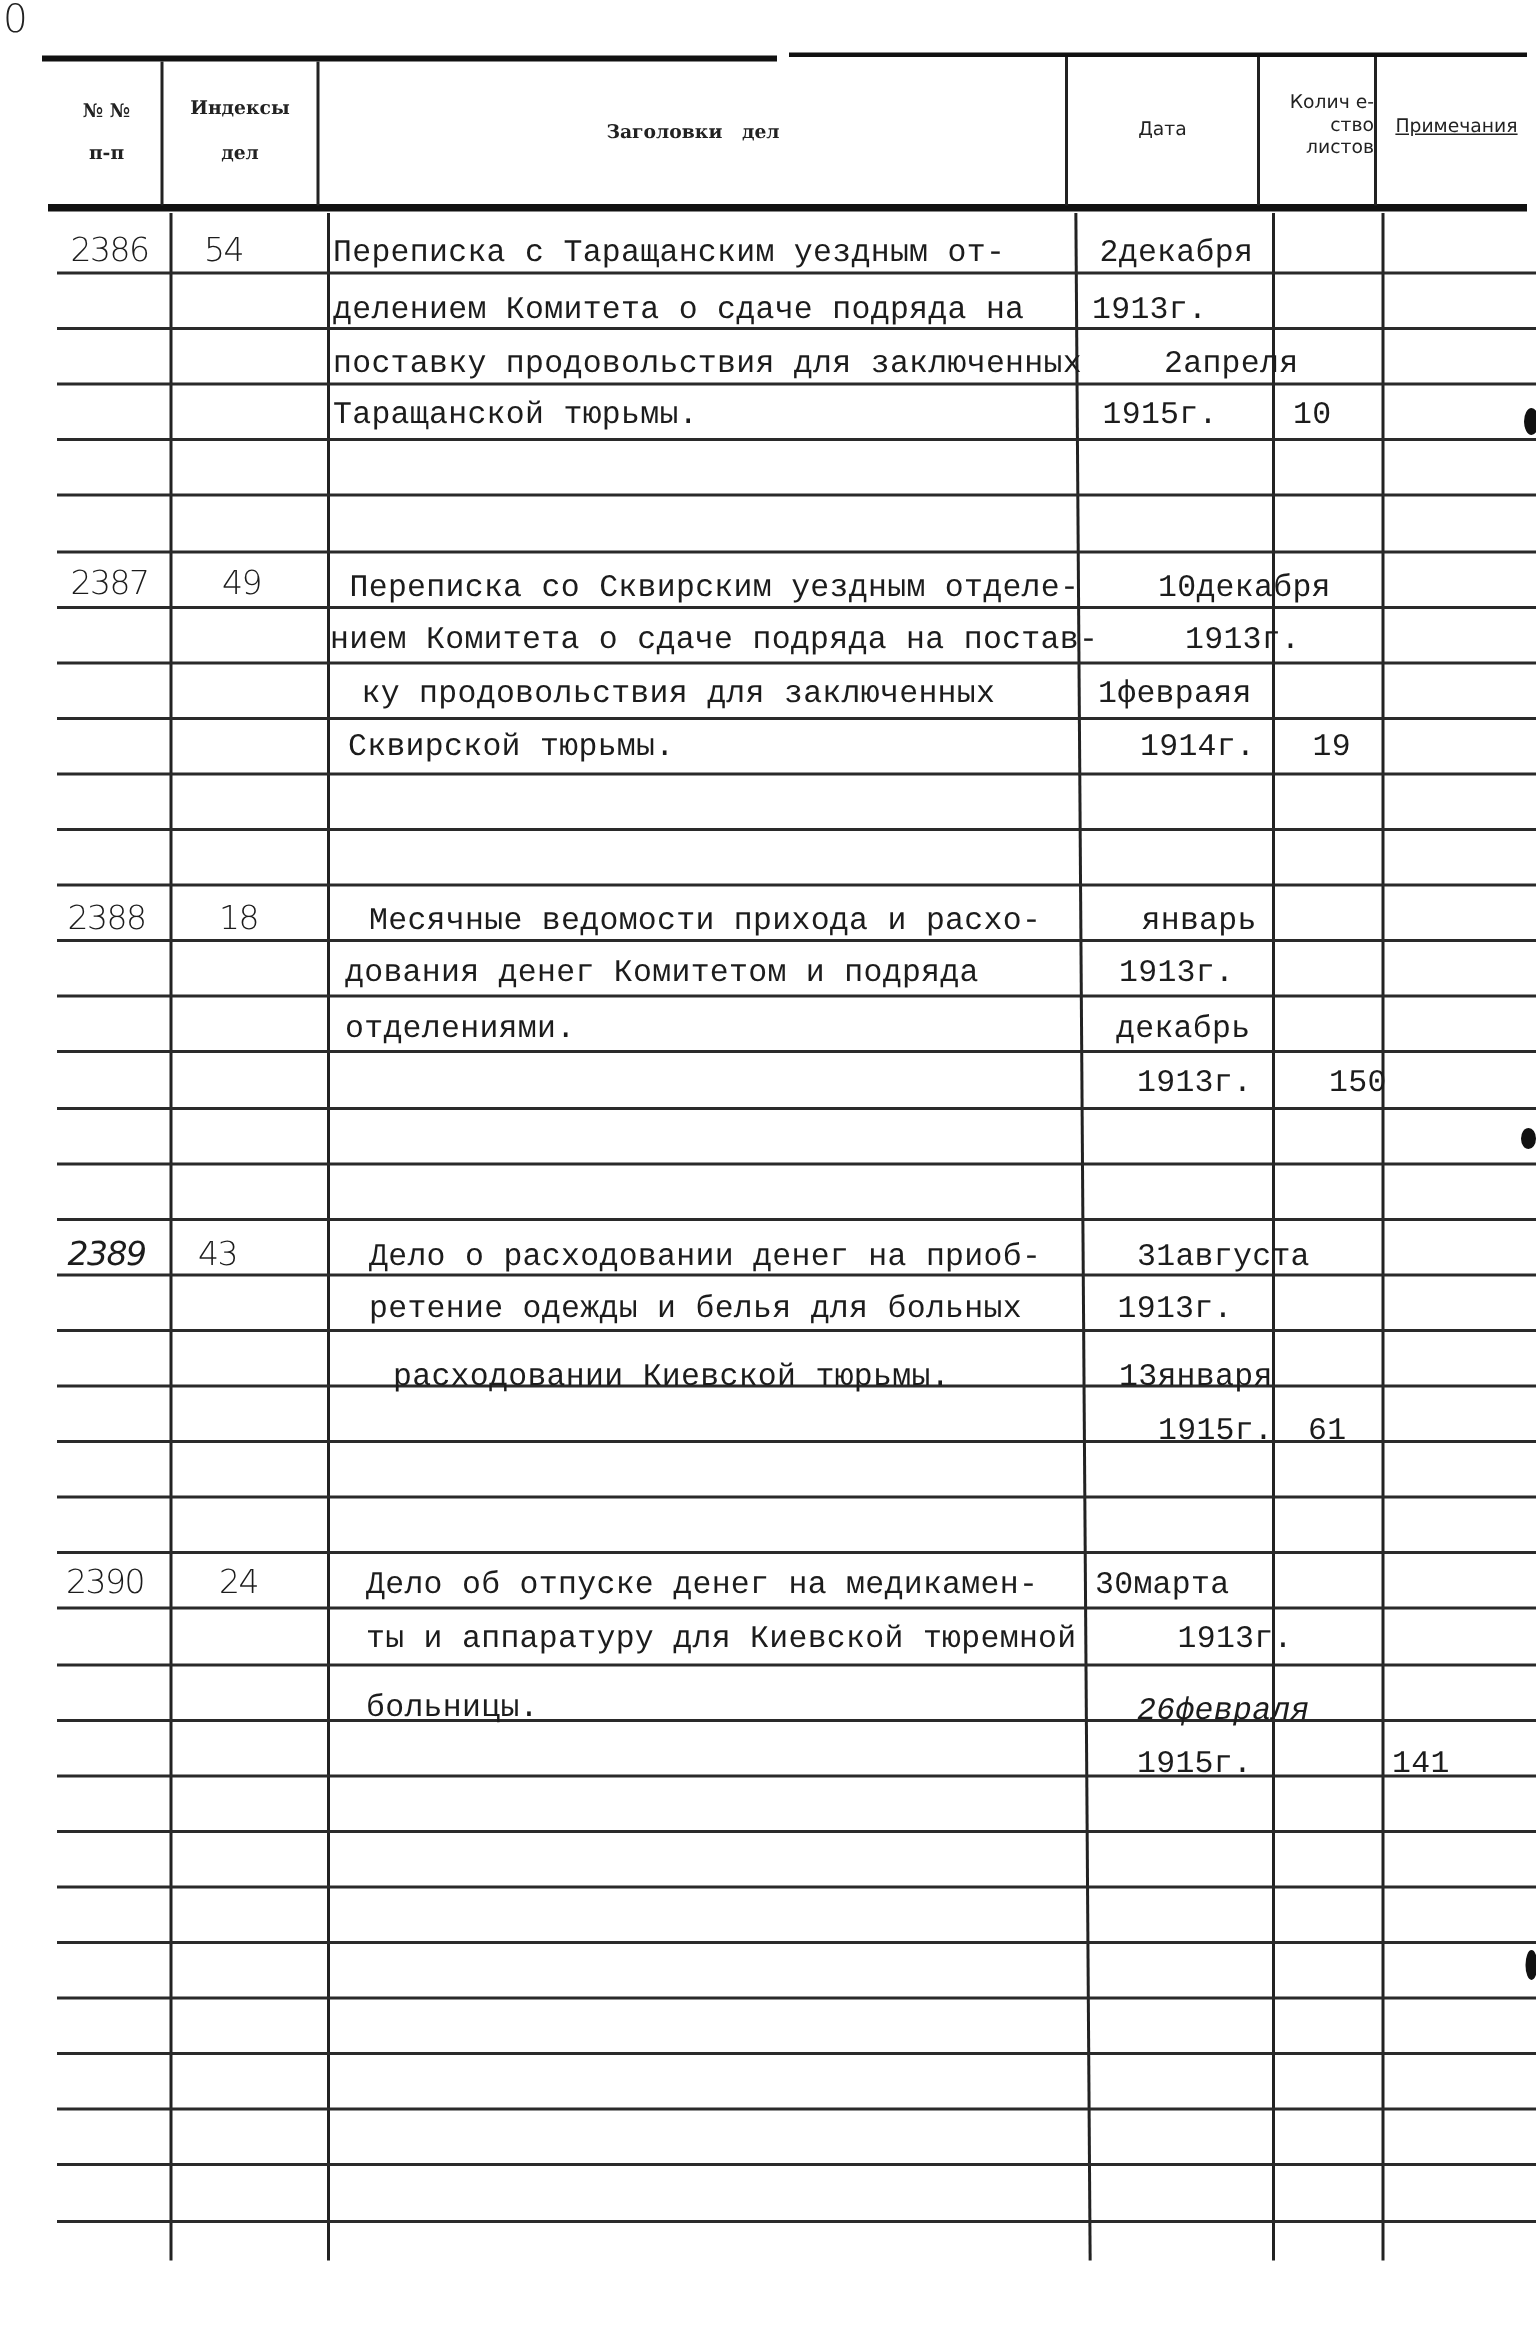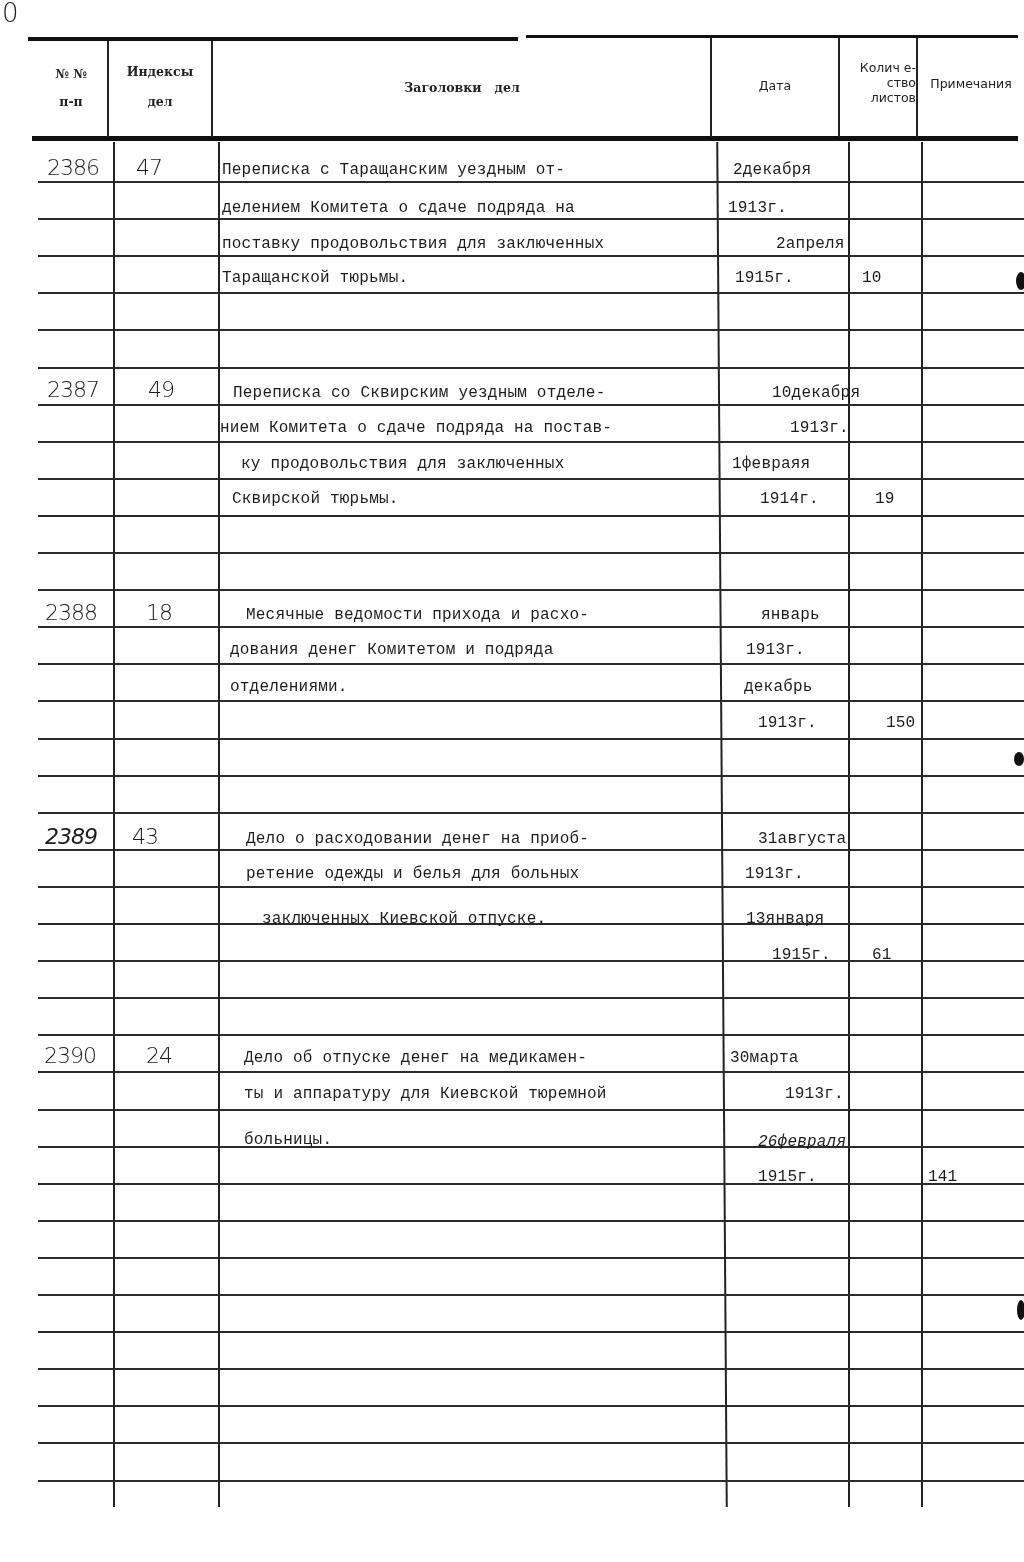--- a/index.html
+++ b/index.html
@@ -5,21 +5,21 @@
   html, body { margin:0; padding:0; background:#fff; }
   body { width:1024px; height:1562px; position:relative; overflow:hidden;
          font-family:"Liberation Mono","DejaVu Sans Mono",monospace; color:#1a1a1a; }
   .abs { position:absolute; }
   .corner-mark { left:2px; top:-2px; font-family:"DejaVu Sans",sans-serif; font-size:26px; font-weight:300; color:#222; }
   .rule-thick { position:absolute; height:4px; background:#111; }
   .vline { position:absolute; width:1.5px; background:#222; }
   .hdr { position:absolute; font-family:"DejaVu Serif",serif; font-size:12.5px; font-weight:bold; color:#222; text-align:center; line-height:1.25; }
   .hdr-plain { font-family:"DejaVu Sans",sans-serif; font-weight:normal; font-size:12.5px; }
   .ruled { position:absolute; left:38px; width:986px; height:2px; background:#2a2a2a; }
-  .t { position:absolute; font-size:16px; white-space:pre; letter-spacing:0.2px; line-height:24px; color:#1c1c1c; }
+  .t { position:absolute; font-size:21px; white-space:pre; letter-spacing:0.2px; line-height:24px; color:#1c1c1c; }
   .num { font-family:"DejaVu Sans",sans-serif; font-size:22px; font-weight:300; letter-spacing:-1px; }
   .blot { position:absolute; width:10px; height:18px; border-radius:50%; background:#111; }
 </style>
 </head>
 <body>
 
 <div class="abs corner-mark">0</div>
 
 <div class="rule-thick" style="left:28px; top:37px; width:490px;"></div>
 <div class="rule-thick" style="left:526px; top:35px; width:492px; height:3px;"></div>
@@ -39,21 +39,21 @@
   <div>Индексы</div>
   <div style="margin-top:14px;">дел</div>
 </div>
 <div class="hdr" style="left:212px; top:80px; width:500px; white-space:pre;">Заголовки   дел</div>
 <div class="hdr hdr-plain" style="left:712px; top:78px; width:126px;">Дата</div>
 <div class="hdr hdr-plain" style="left:838px; top:60px; width:78px; line-height:1.2;text-align:right;">
   <div>Колич е-</div>
   <div>ство</div>
   <div>листов</div>
 </div>
-<div class="hdr hdr-plain" style="left:918px; top:76px; width:106px;">Примечания</div>
+<div class="hdr hdr-plain" style="left:918px; top:76px; width:106px;text-decoration:underline;">Примечания</div>
 
 <div class="vline" style="left:113px; top:142px; height:1365px;"></div>
 <div class="vline" style="left:218px; top:142px; height:1365px;"></div>
 <div class="vline" style="left:721px; top:142px; height:1365px; transform:skewX(0.4deg);"></div>
 <div class="vline" style="left:848px; top:142px; height:1365px;"></div>
 <div class="vline" style="left:921px; top:142px; height:1365px;"></div>
 
 <div id="ruled-lines">
     <div class="ruled" style="top: 181px;"></div>
     <div class="ruled" style="top: 218px;"></div>
@@ -88,21 +88,21 @@
     <div class="ruled" style="top: 1294px;"></div>
     <div class="ruled" style="top: 1331px;"></div>
     <div class="ruled" style="top: 1368px;"></div>
     <div class="ruled" style="top: 1405px;"></div>
     <div class="ruled" style="top: 1442px;"></div>
     <div class="ruled" style="top: 1480px;"></div>
   </div>
 
 <div>
   <div class="t num" style="left:47px; top:156px;">2386</div>
-  <div class="t num" style="left:136px; top:156px;">47</div>
+  <div class="t num" style="left:136px; top:156px;">54</div>
   <div class="t" style="left:222px; top:158px;">Переписка с Таращанским уездным от-</div>
   <div class="t" style="left:222px; top:196px;">делением Комитета о сдаче подряда на</div>
   <div class="t" style="left:222px; top:232px;">поставку продовольствия для заключенных</div>
   <div class="t" style="left:222px; top:266px;">Таращанской тюрьмы.</div>
   <div class="t" style="left:733px; top:158px;">2декабря</div>
   <div class="t" style="left:728px; top:196px;">1913г.</div>
   <div class="t" style="left:776px; top:232px;">2апреля</div>
   <div class="t" style="left:735px; top:266px;">1915г.</div>
   <div class="t" style="left:862px; top:266px;">10</div>
 </div>
@@ -132,21 +132,21 @@
   <div class="t" style="left:744px; top:675px;">декабрь</div>
   <div class="t" style="left:758px; top:711px;">1913г.</div>
   <div class="t" style="left:886px; top:711px;">150</div>
 </div>
 
 <div>
   <div class="t num" style="left:45px; top:825px;font-style:italic;">2389</div>
   <div class="t num" style="left:132px; top:825px;">43</div>
   <div class="t" style="left:246px; top:827px;">Дело о расходовании денег на приоб-</div>
   <div class="t" style="left:246px; top:862px;">ретение одежды и белья для больных</div>
-  <div class="t" style="left:262px; top:907px;">заключенных Киевской отпуске.</div>
+  <div class="t" style="left:262px; top:907px;">расходовании Киевской тюрьмы.</div>
   <div class="t" style="left:758px; top:827px;">31августа</div>
   <div class="t" style="left:745px; top:862px;">1913г.</div>
   <div class="t" style="left:746px; top:907px;">13января</div>
   <div class="t" style="left:772px; top:943px;">1915г.</div>
   <div class="t" style="left:872px; top:943px;">61</div>
 </div>
 
 <div>
   <div class="t num" style="left:44px; top:1044px;">2390</div>
   <div class="t num" style="left:146px; top:1044px;">24</div>

